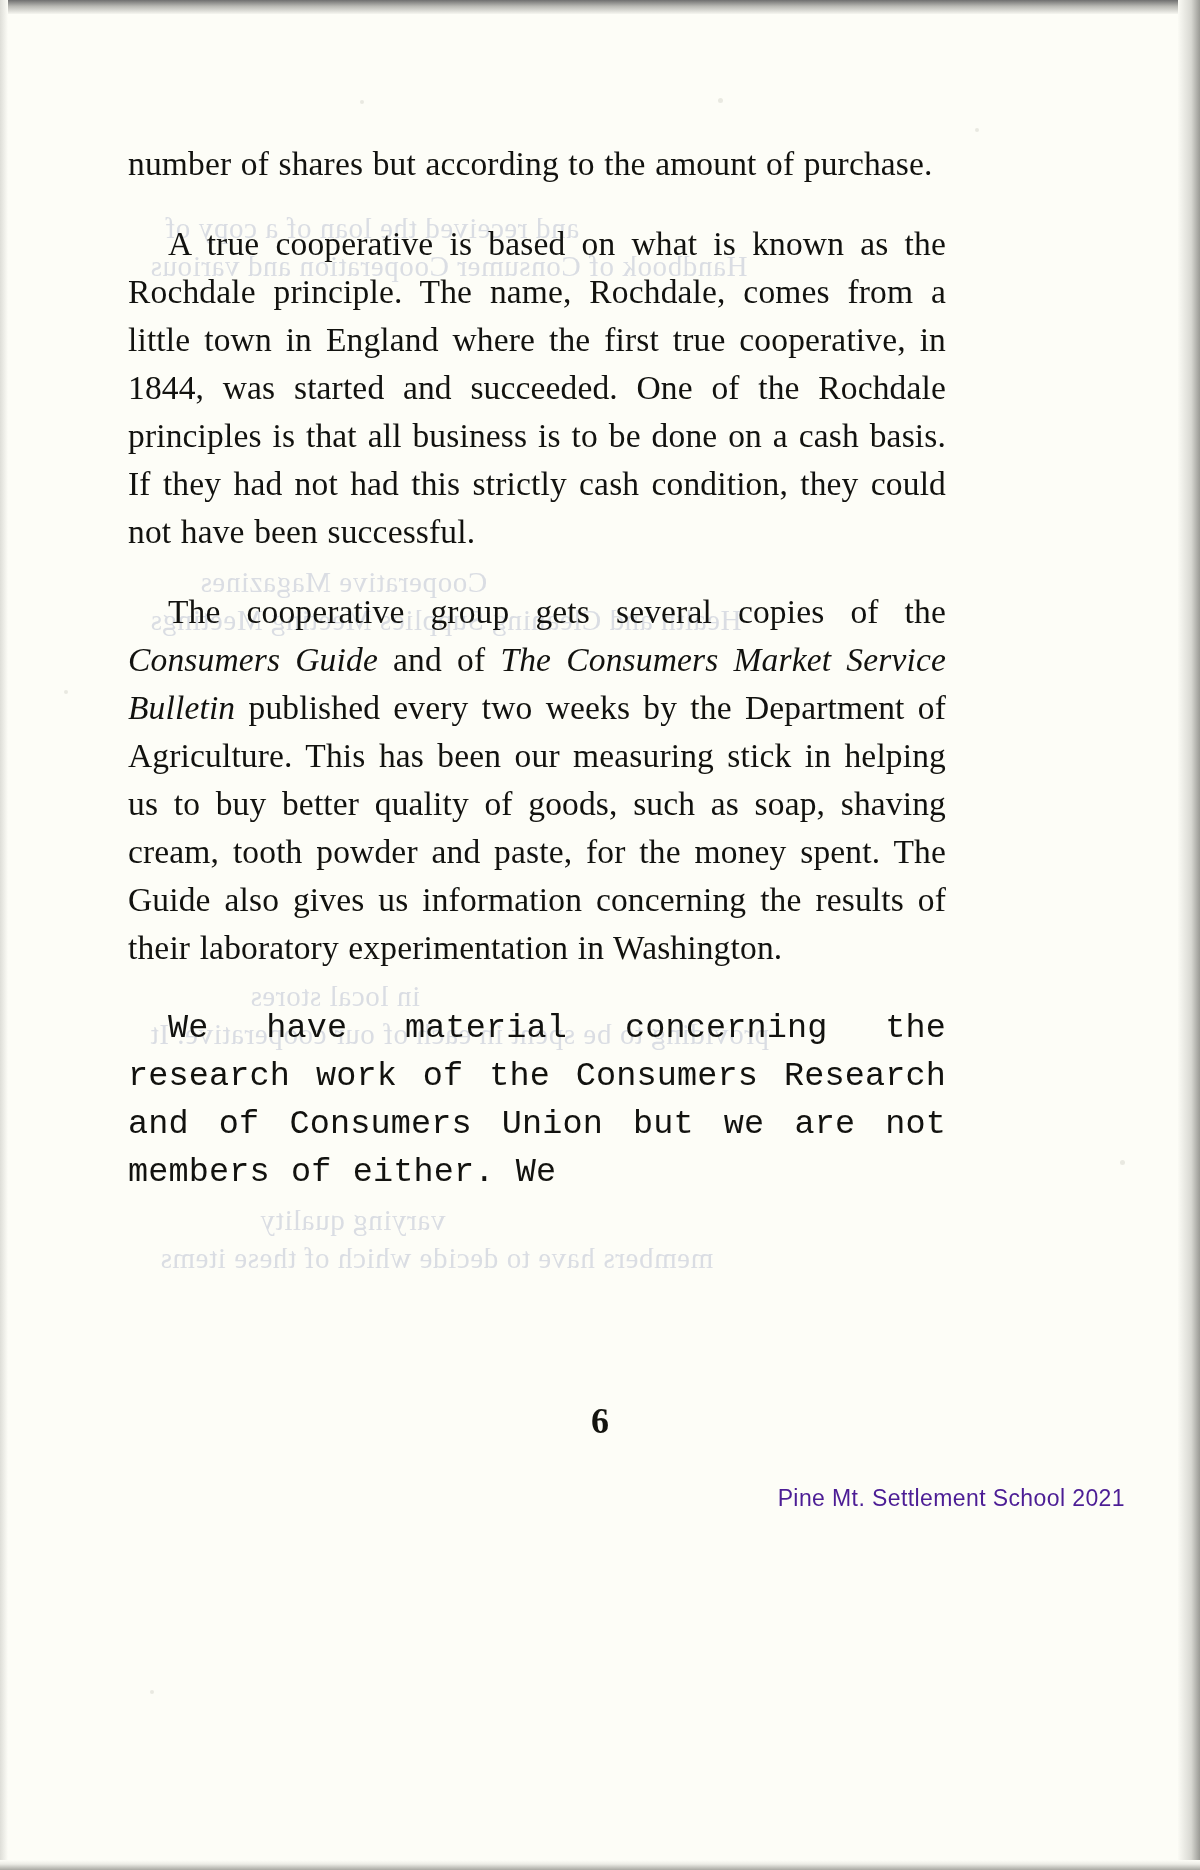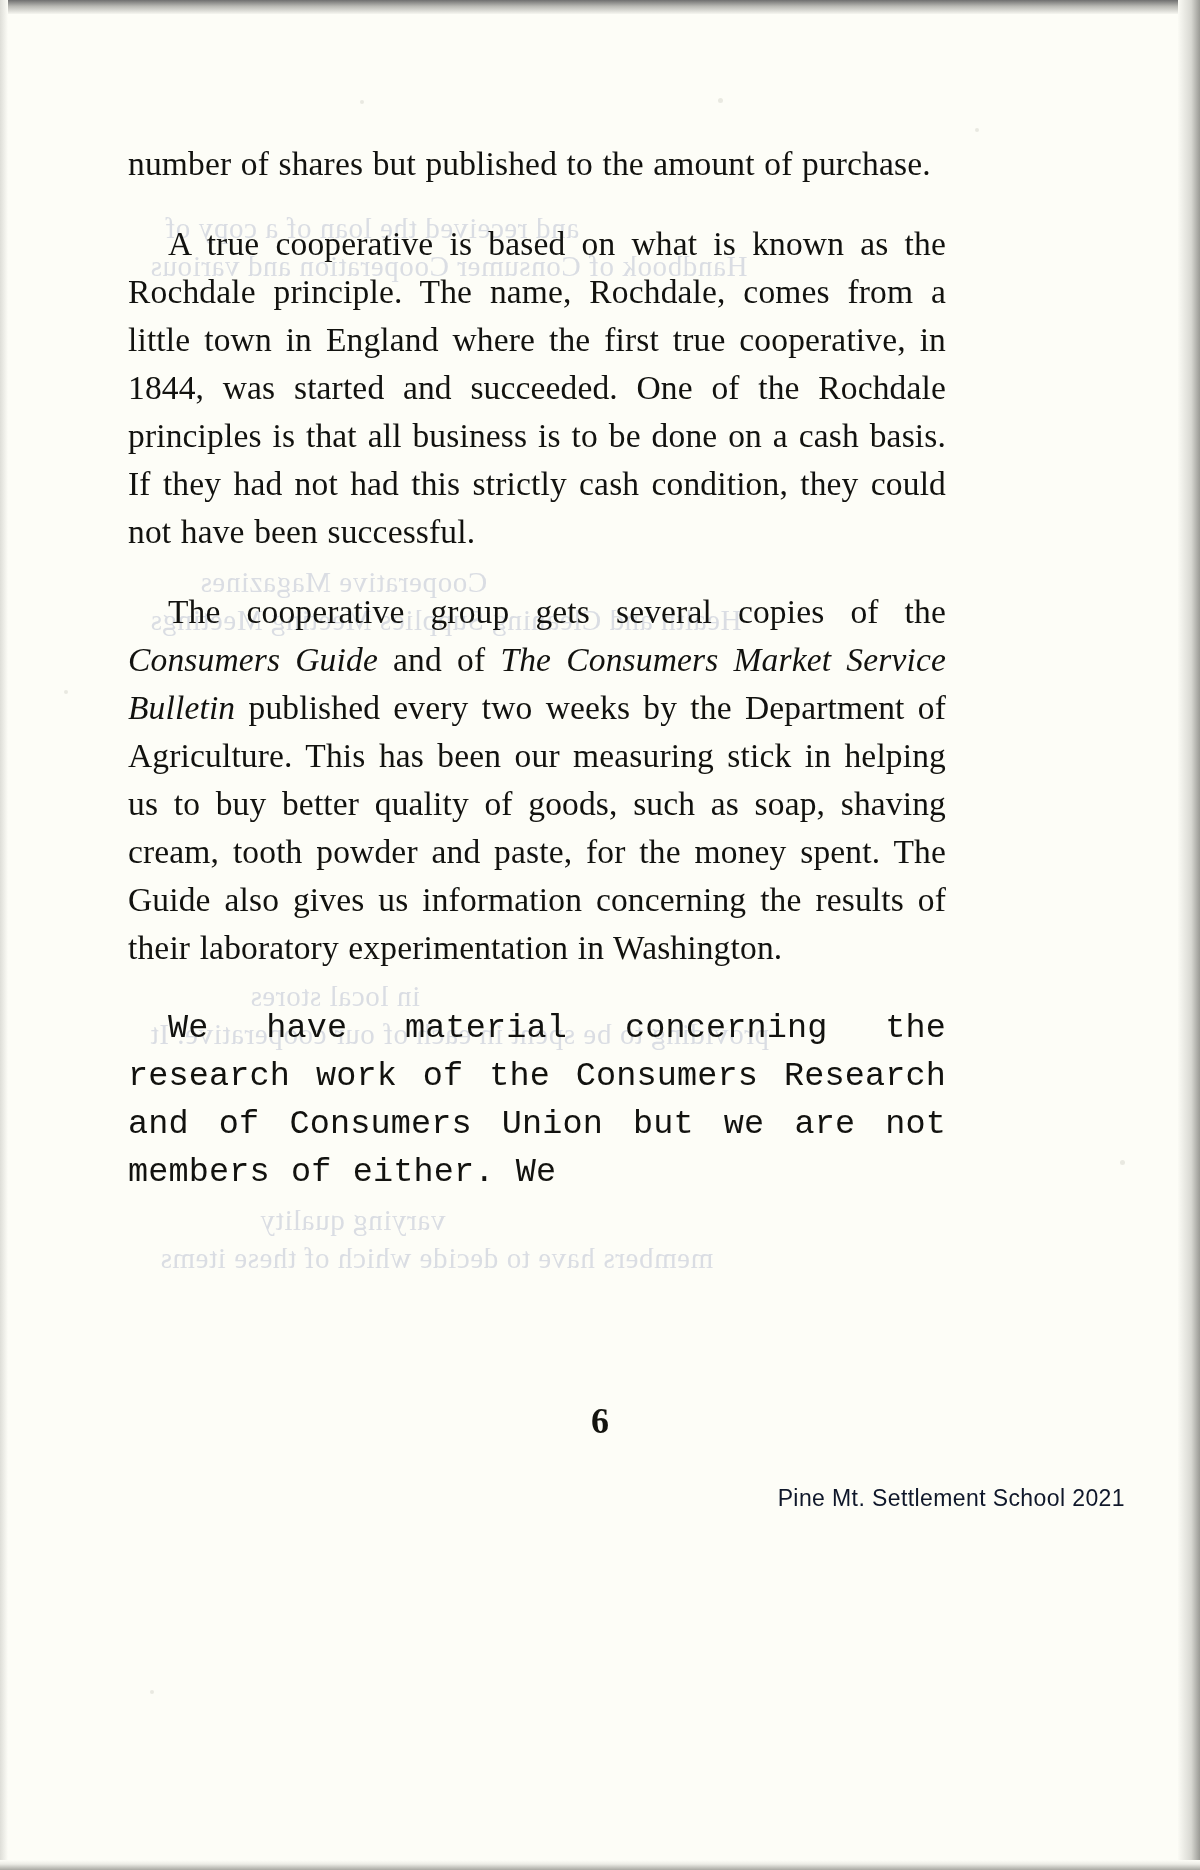--- a/index.html
+++ b/index.html
@@ -94,21 +94,21 @@
     font-weight: 700;
     color: #14140f;
     font-family: "Liberation Serif", serif;
   }
 
   .credit {
     position: absolute;
     right: 75px;
     top: 1485px;
     font-size: 23px;
-    color: #0f172a;
+    color: #4c1d95;
     font-family: "Liberation Sans", sans-serif;
     letter-spacing: 0.4px;
   }
 
   
   .speck {
     position: absolute;
     background: #d9d9cf;
     border-radius: 50%;
     opacity: 0.55;
@@ -136,21 +136,21 @@
     </div>
 
   <div class="speck" style="left:360px;top:100px;width:4px;height:4px;"></div>
   <div class="speck" style="left:718px;top:98px;width:5px;height:5px;"></div>
   <div class="speck" style="left:975px;top:128px;width:4px;height:4px;"></div>
   <div class="speck" style="left:64px;top:690px;width:4px;height:4px;"></div>
   <div class="speck" style="left:1120px;top:1160px;width:5px;height:5px;"></div>
   <div class="speck" style="left:150px;top:1690px;width:4px;height:4px;"></div>
 
   <div class="content">
-    <p class="para" id="p0"><span>number of shares but published to the amount of purchase.</span></p>
+    <p class="para" id="p0"><span>number of shares but according to the amount of purchase.</span></p>
     <p class="para indent" id="p1"><span>A true cooperative is based on what is known as the Rochdale principle.  The name, Rochdale, comes from a little town in England where the first true cooperative, in 1844, was started and succeeded.  One of the Rochdale principles is that all business is to be done on a cash basis.  If they had not had this strictly cash condition, they could not have been successful.</span></p>
     <p class="para indent" id="p2"><span>The cooperative group gets several copies of the </span><span class="it">Consumers Guide</span><span> and of </span><span class="it">The Consumers Market Service Bulletin</span><span> published every two weeks by the Department of Agriculture.  This has been our measuring stick in helping us to buy better quality of goods, such as soap, shaving cream, tooth powder and paste, for the money spent.  The Guide also gives us information concerning the results of their laboratory experimentation in Washington.</span></p>
     <p class="para indent" id="p4"><span>We have material concerning the research work of the Consumers Research and of Consumers Union but we are not members of either.  We</span></p>
   </div>
 
   <div class="folio">6</div>
   <div class="credit">Pine Mt. Settlement School 2021</div>
 
 </div>
 

